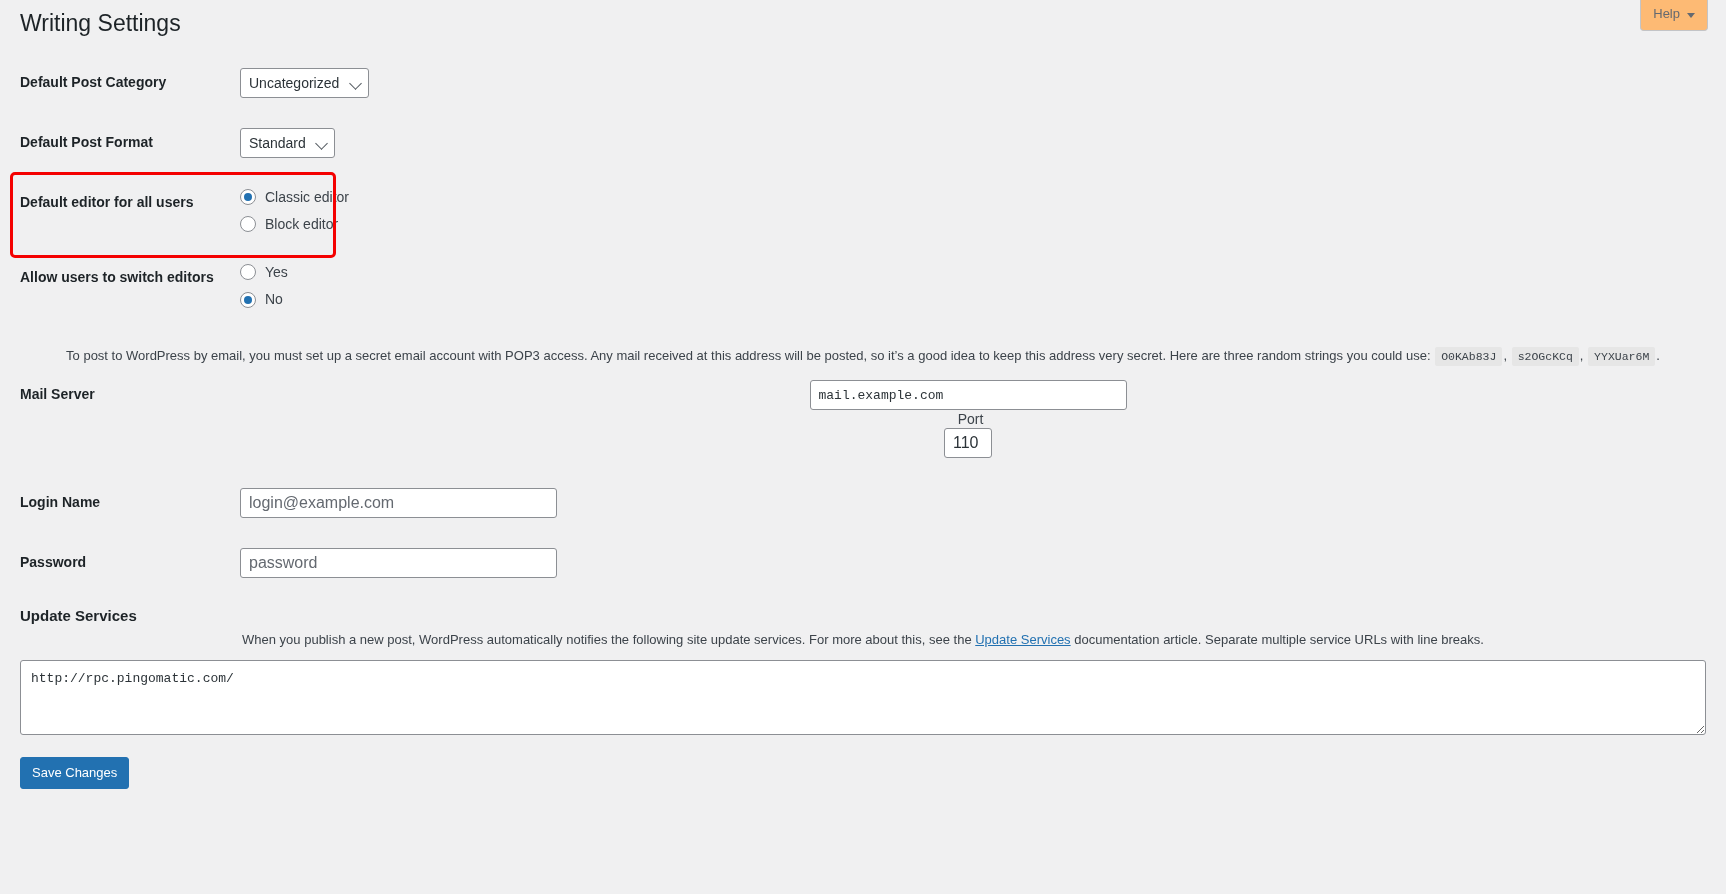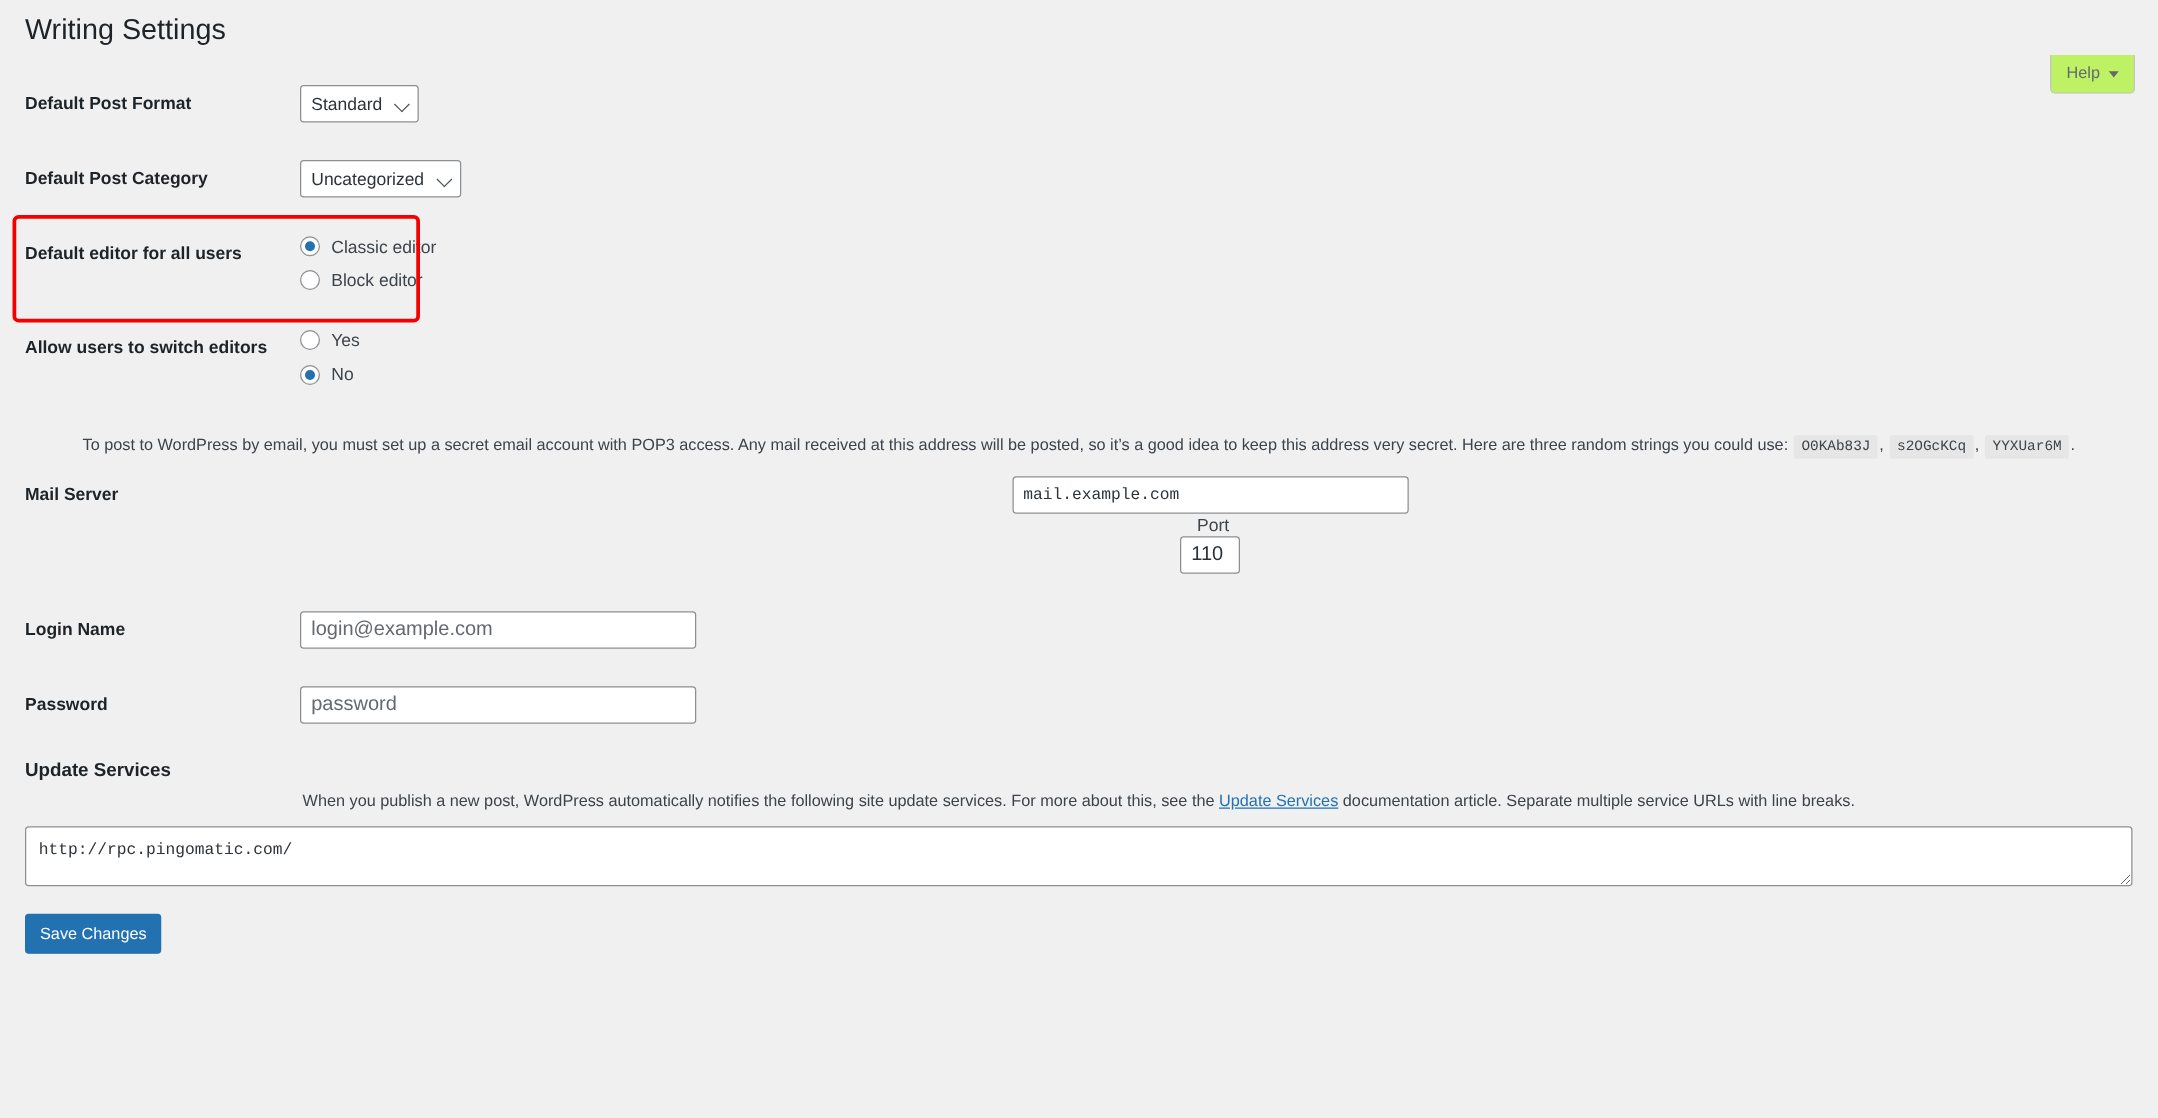--- a/index.html
+++ b/index.html
@@ -20,31 +20,30 @@
   .help-tab-wrap {
     position: absolute;
     top: 0;
     right: 18px;
     z-index: 20;
   }
   .help-tab {
     display: inline-flex;
     align-items: center;
     gap: 7px;
-    background: #bef264;
+    background: #fdba74;
     border: 1px solid #c3c4c7;
     border-top: none;
     border-radius: 0 0 4px 4px;
     padding: 5px 12px 7px 12px;
     font-size: 13px;
     line-height: 1.4;
     color: #646970;
     cursor: pointer;
     box-shadow: 0 0 0 transparent;
-    margin-top: 44px;
   }
   .help-tab .caret {
     width: 0;
     height: 0;
     border-left: 4px solid transparent;
     border-right: 4px solid transparent;
     border-top: 5px solid #646970;
     display: inline-block;
     margin-top: 2px;
   }
@@ -214,21 +213,21 @@
   .port-label {
     font-size: 14px;
     color: #3c434a;
     margin: 0 7px 0 12px;
   }
   .inline-row { display: flex; align-items: center; flex-direction: column; }
 
   
   .wp-textarea {
     width: 100%;
-    height: 48px;
+    height: 75px;
     box-sizing: border-box;
     border: 1px solid #8c8f94;
     border-radius: 3px;
     background: #fff;
     font-family: "Liberation Mono", monospace;
     font-size: 13px;
     line-height: 1.5;
     color: #2c3338;
     padding: 8px 10px;
     resize: vertical;
@@ -273,36 +272,36 @@
   </div>
 </div>
 
 <div class="wrap">
 
   <h1 class="page-title">Writing Settings</h1>
 
   <table class="form-table top-table">
     <tbody>
       <tr>
-        <th>Default Post Format</th>
+        <th>Default Post Category</th>
         <td>
           <span class="select-wrap">
             <select class="wp-select">
-              <option>Standard</option>
+              <option>Uncategorized</option>
             </select>
             <span class="sel-caret"></span>
           </span>
         </td>
       </tr>
       <tr>
-        <th>Default Post Category</th>
+        <th>Default Post Format</th>
         <td>
           <span class="select-wrap">
             <select class="wp-select">
-              <option>Uncategorized</option>
+              <option>Standard</option>
             </select>
             <span class="sel-caret"></span>
           </span>
         </td>
       </tr>
       <tr>
         <th>Default editor for all users</th>
         <td>
           <div class="radio-row">
             <span class="radio checked"></span>

